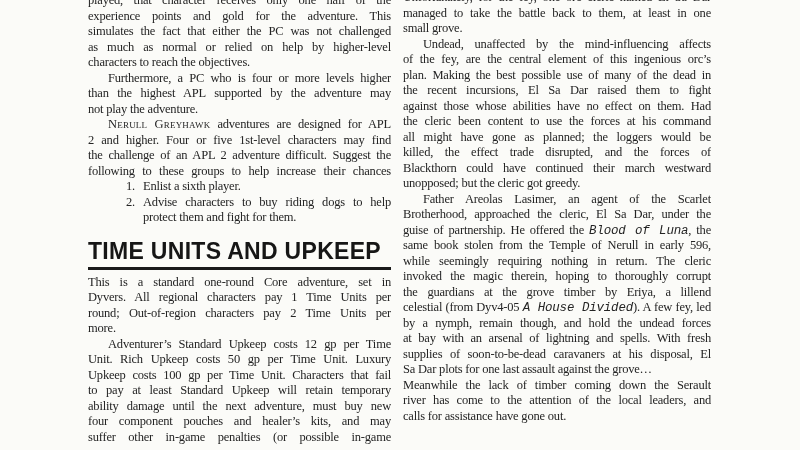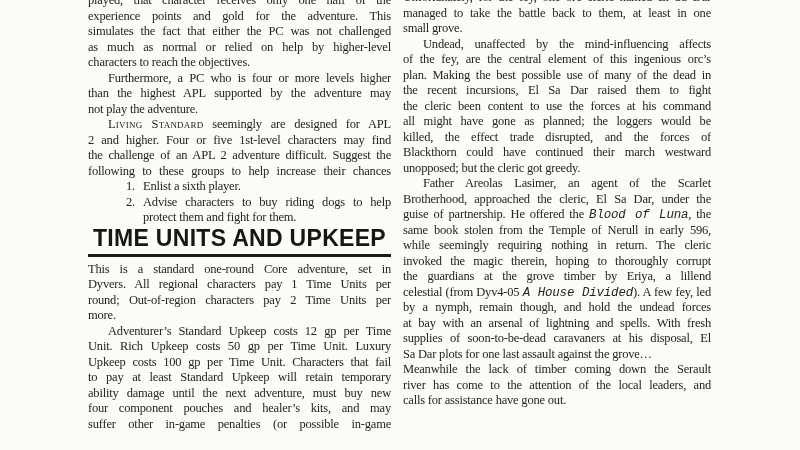--- a/index.html
+++ b/index.html
@@ -27,26 +27,27 @@
   .line.end {
     -moz-text-align-last: left;
     text-align-last: left;
   }
   .line.indent { padding-left: 20px; }
   .line.li { padding-left: 55px; position: relative; }
   .line.li .num { position: absolute; left: 38px; top: 0; }
   .sc { font-variant: small-caps; letter-spacing: 0.2px; }
   .i  { font-style: italic; font-family: Liberation Mono, monospace; }
   .heading {
+    margin-top: 13px;
     height: 25px;
     font-family: "Liberation Sans", sans-serif;
     font-weight: 700;
     font-size: 23px;
     line-height: 25px;
-    text-align: center;
+    text-align: left;
     letter-spacing: 0.3px;
     color: #161616;
     white-space: nowrap;
   }
   .rule {
     height: 3px;
     background: #1a1a1a;
     margin: 3px 0 5px 0;
   }
 </style>
@@ -55,21 +56,21 @@
 
 <div class="col" id="col-left">
     <div class="line"><span>played, that character receives only one half of the</span></div>
     <div class="line"><span>experience points and gold for the adventure. This</span></div>
     <div class="line"><span>simulates the fact that either the PC was not challenged</span></div>
     <div class="line"><span>as much as normal or relied on help by higher-level</span></div>
     <div class="line end"><span>characters to reach the objectives.</span></div>
     <div class="line indent"><span>Furthermore, a PC who is four or more levels higher</span></div>
     <div class="line"><span>than the highest APL supported by the adventure may</span></div>
     <div class="line end"><span>not play the adventure.</span></div>
-    <div class="line indent"><span class="sc">Living Standard</span><span> seemingly are designed for APL</span></div>
+    <div class="line indent"><span class="sc">Nerull Greyhawk</span><span> adventures are designed for APL</span></div>
     <div class="line"><span>2 and higher. Four or five 1st-level characters may find</span></div>
     <div class="line"><span>the challenge of an APL 2 adventure difficult. Suggest the</span></div>
     <div class="line"><span>following to these groups to help increase their chances</span></div>
     <div class="line end li"><span class="num">1.</span><span>Enlist a sixth player.</span></div>
     <div class="line li"><span class="num">2.</span><span>Advise characters to buy riding dogs to help</span></div>
     <div class="line end li"><span>protect them and fight for them.</span></div>
     <div class="heading">TIME UNITS AND UPKEEP</div>
     <div class="rule"></div>
     <div class="line"><span>This is a standard one-round Core adventure, set in</span></div>
     <div class="line"><span>Dyvers. All regional characters pay 1 Time Units per</span></div>
@@ -84,20 +85,21 @@
     <div class="line"><span>suffer other in-game penalties (or possible in-game</span></div>
   </div>
 <div class="col" id="col-right">
     <div class="line"><span>Unfortunately, for the fey, one orc cleric named El Sa Dar</span></div>
     <div class="line"><span>managed to take the battle back to them, at least in one</span></div>
     <div class="line end"><span>small grove.</span></div>
     <div class="line indent"><span>Undead, unaffected by the mind-influencing affects</span></div>
     <div class="line"><span>of the fey, are the central element of this ingenious orc’s</span></div>
     <div class="line"><span>plan. Making the best possible use of many of the dead in</span></div>
     <div class="line"><span>the recent incursions, El Sa Dar raised them to fight</span></div>
+    <div class="line"><span>against those whose abilities have no effect on them. Had</span></div>
     <div class="line"><span>the cleric been content to use the forces at his command</span></div>
     <div class="line"><span>all might have gone as planned; the loggers would be</span></div>
     <div class="line"><span>killed, the effect trade disrupted, and the forces of</span></div>
     <div class="line"><span>Blackthorn could have continued their march westward</span></div>
     <div class="line end"><span>unopposed; but the cleric got greedy.</span></div>
     <div class="line indent"><span>Father Areolas Lasimer, an agent of the Scarlet</span></div>
     <div class="line"><span>Brotherhood, approached the cleric, El Sa Dar, under the</span></div>
     <div class="line"><span>guise of partnership. He offered the </span><span class="i">Blood of Luna</span><span>, the</span></div>
     <div class="line"><span>same book stolen from the Temple of Nerull in early 596,</span></div>
     <div class="line"><span>while seemingly requiring nothing in return. The cleric</span></div>

